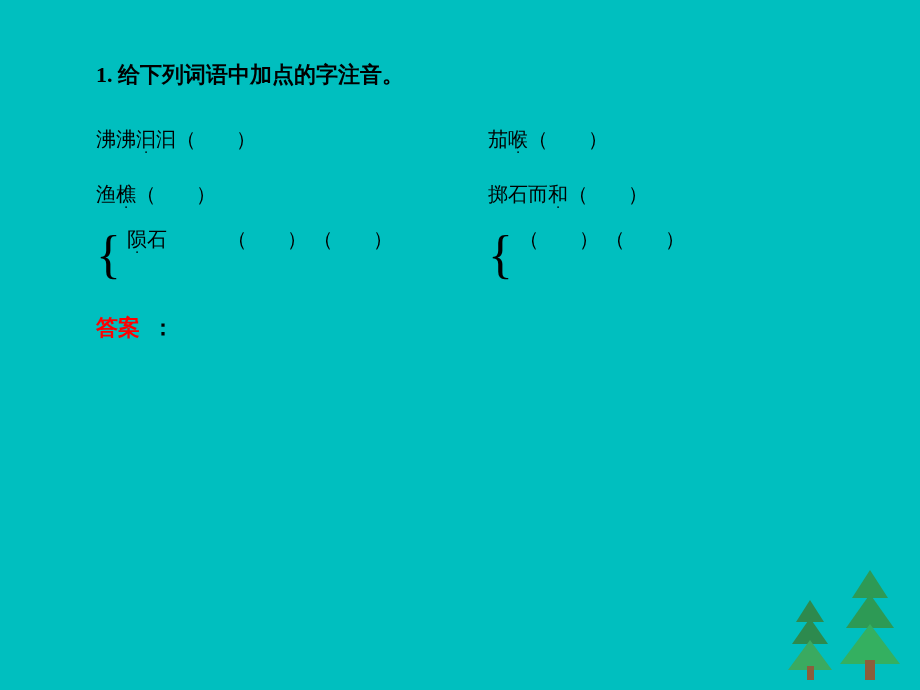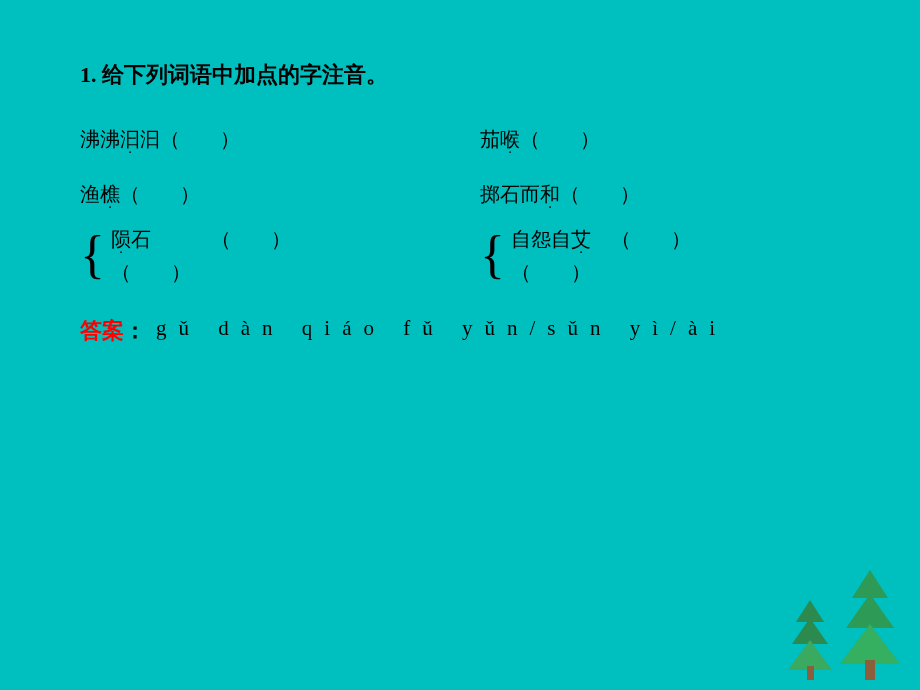--- a/index.html
+++ b/index.html
@@ -8,39 +8,40 @@
       width: 920px;
       height: 690px;
       background-color: #00BFBF;
       font-family: "SimSun", "宋体", serif;
       overflow: hidden;
       position: relative;
     }
 
     .main-content {
       padding: 60px 80px 40px 80px;
+      margin-left: 16px;
     }
 
     .question-title {
       font-size: 22px;
       color: #000;
       font-weight: bold;
       margin-bottom: 36px;
     }
 
     .question-title .num {
       font-weight: bold;
     }
 
     .answer-section {
       margin-top: 30px;
       font-size: 22px;
       display: flex;
-      align-items: flex-start;
-      gap: 0;
+      align-items: flex-end;
+      gap: 12px;
     }
 
     .answer-label {
       color: #FF0000;
       font-weight: bold;
     }
 
     .answer-colon {
       color: #000;
       font-weight: bold;
@@ -151,21 +152,21 @@
     .big-bracket {
       font-size: 52px;
       line-height: 1.1;
       margin-right: 6px;
       color: #000;
       font-weight: 200;
     }
 
     .bracket-entries {
       display: flex;
-      flex-direction: column;
+      flex-direction: row;
       gap: 6px;
     }
 
     .bracket-entry {
       display: flex;
       align-items: center;
       font-size: 20px;
     }
 
     .entry-word {
@@ -233,36 +234,32 @@
         <div class="bracket-entry">
           <span>（　　）</span>
         </div>
       </div>
     </div>
 
     <div class="bracket-col">
       <span class="big-bracket">{</span>
       <div class="bracket-entries">
         <div class="bracket-entry">
-          <span class="entry-word">
-            自怨自<span class="dotted">艾</span>
-          </span>
           <span>（　　）</span>
         </div>
         <div class="bracket-entry">
           <span>（　　）</span>
         </div>
       </div>
     </div>
   </div>
 
   <div class="answer-section">
     <span class="answer-label">答案</span>
     <span class="answer-colon">：</span>
-    <span class="answer-text">gǔ   dàn   qiáo   fǔ   yǔn/sǔn   yì/ài</span>
   </div>
 
 </div>
 
 <div class="trees-container">
 
   <div class="tree">
     <div class="tree-top" style="border-left:14px solid transparent;border-right:14px solid transparent;border-bottom:22px solid #2d8a4e;"></div>
     <div class="tree-top2" style="border-left:18px solid transparent;border-right:18px solid transparent;border-bottom:26px solid #2d8a4e;"></div>
     <div class="tree-top3" style="border-left:22px solid transparent;border-right:22px solid transparent;border-bottom:30px solid #3aaa60;"></div>

